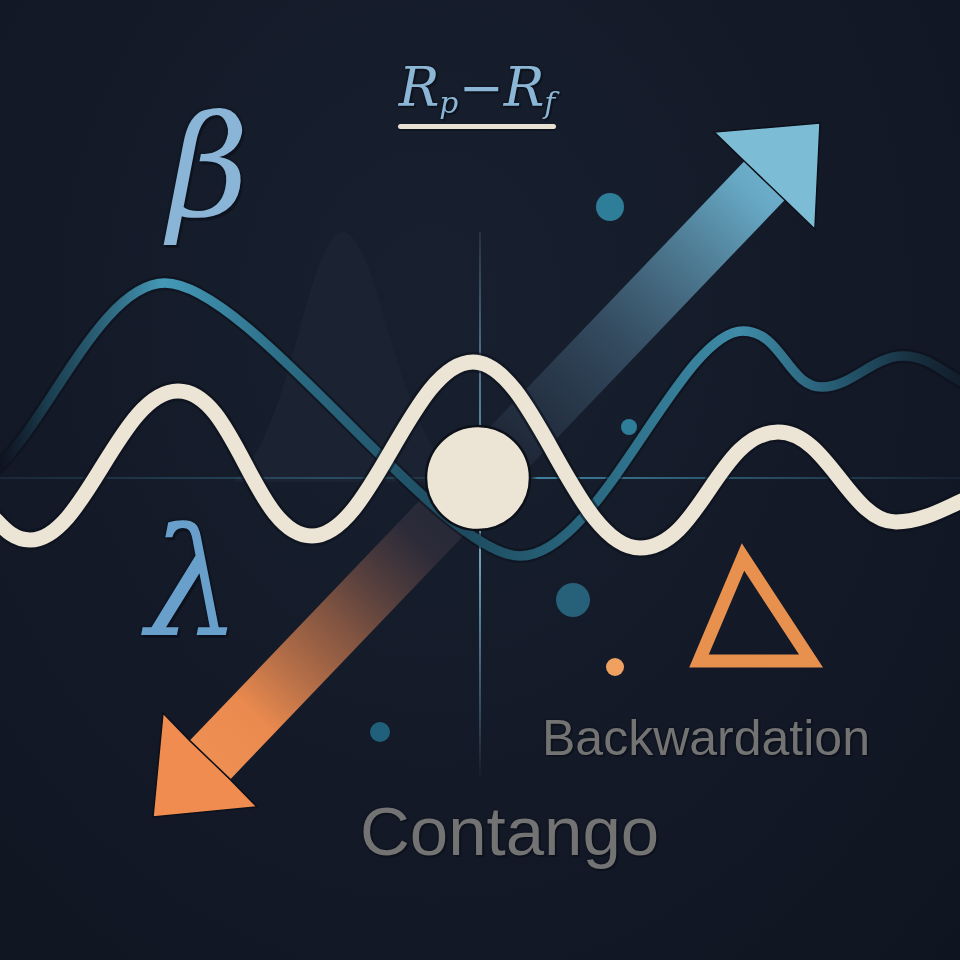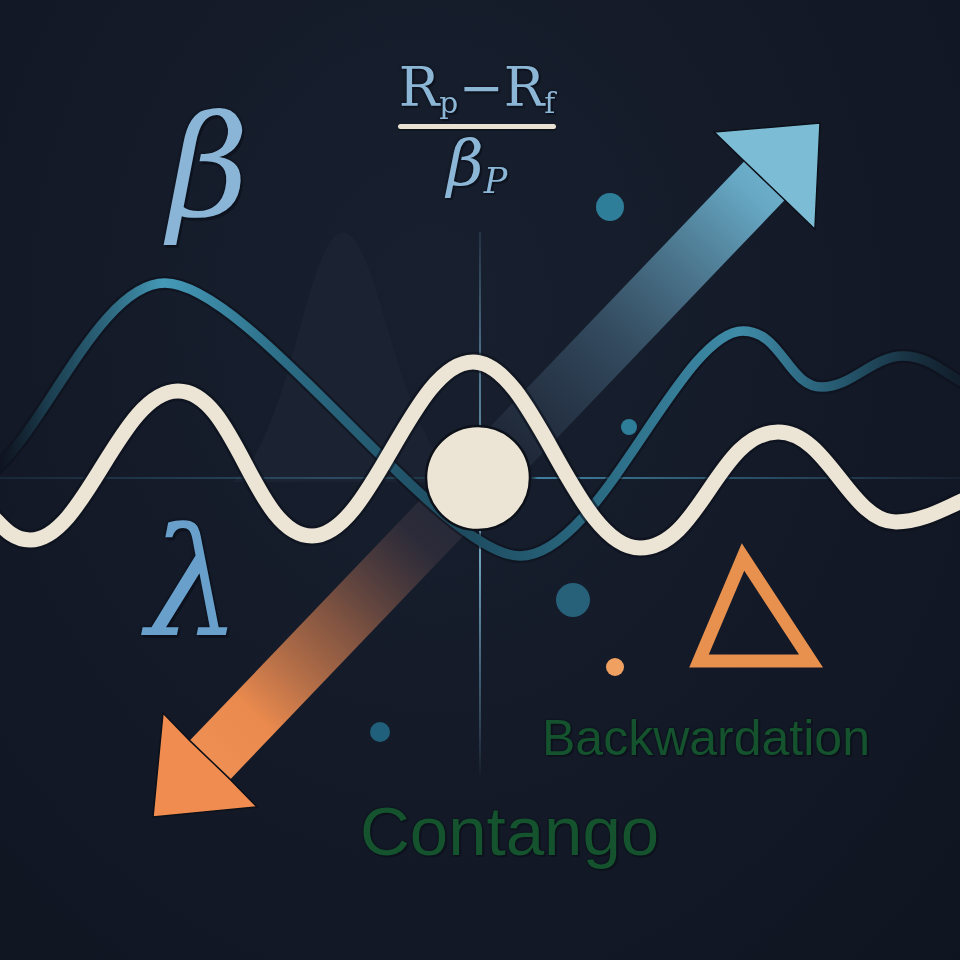--- a/index.html
+++ b/index.html
@@ -11,29 +11,29 @@
   #scene{position:absolute;left:0;top:0;}
   .overlay{position:absolute;white-space:nowrap;user-select:none;}
   .serif-sym{
     font-family:"DejaVu Serif","Liberation Serif",serif;
     font-style:italic;line-height:1;
     text-shadow:0 0 3px rgba(5,9,16,.8), 2px 3px 0 rgba(5,9,16,.35);
   }
   .beta-big{left:168px;top:98px;font-size:140px;color:#8ab5d6;}
   .lambda-big{left:146px;top:508px;font-size:150px;color:#68a0cb;}
   .formula{left:384px;top:58px;width:186px;text-align:center;color:#8cb6d6;}
-  .formula .num{font-family:"DejaVu Serif","Liberation Serif",serif;font-size:54px;line-height:1.1;
+  .formula .num{font-family:"DejaVu Serif","Liberation Serif",serif;font-style:italic;font-size:54px;line-height:1.1;
     text-shadow:0 0 3px rgba(5,9,16,.8), 2px 2px 0 rgba(5,9,16,.35);}
   .formula .den{font-family:"DejaVu Serif","Liberation Serif",serif;font-style:italic;font-size:64px;line-height:1.0;
     text-shadow:0 0 3px rgba(5,9,16,.8), 2px 2px 0 rgba(5,9,16,.35);}
   .formula .sub{font-size:0.55em;vertical-align:-0.22em;}
   .frac-bar{width:158px;height:5px;margin:5px auto 2px auto;border-radius:3px;background:#e9e1d1;
     box-shadow:0 2px 0 rgba(5,9,16,.4);}
   .term-label{
-    color:#14532d;letter-spacing:0px;line-height:1;
+    color:#737373;letter-spacing:0px;line-height:1;
     text-shadow:0 0 2px rgba(5,9,16,.9), 2px 2px 0 rgba(5,9,16,.3);
   }
   .contango{left:360px;top:797px;font-size:69px;}
   .backwardation{left:542px;top:713px;font-size:50px;}
 </style>
 </head>
 <body>
 
 <svg id="scene" width="960" height="960" viewBox="0 0 960 960">
   <defs>
@@ -101,20 +101,19 @@
     </g>
 
   <polygon points="743,557 699,661 811,661" fill="none" stroke-width="13" stroke-linejoin="miter" stroke="#e8904e"></polygon>
 </svg>
 
 <div class="overlay serif-sym beta-big">β</div>
 
 <div class="overlay formula">
   <div class="num"><span>R</span><span class="sub">p</span><span>−</span><span>R</span><span class="sub">f</span></div>
   <div class="frac-bar"></div>
-  <div class="den"><span>β</span><span class="sub">P</span></div>
 </div>
 
 <div class="overlay serif-sym lambda-big">λ</div>
 
 <div class="overlay term-label backwardation">Backwardation</div>
 
 <div class="overlay term-label contango">Contango</div>
 
 </body></html>

